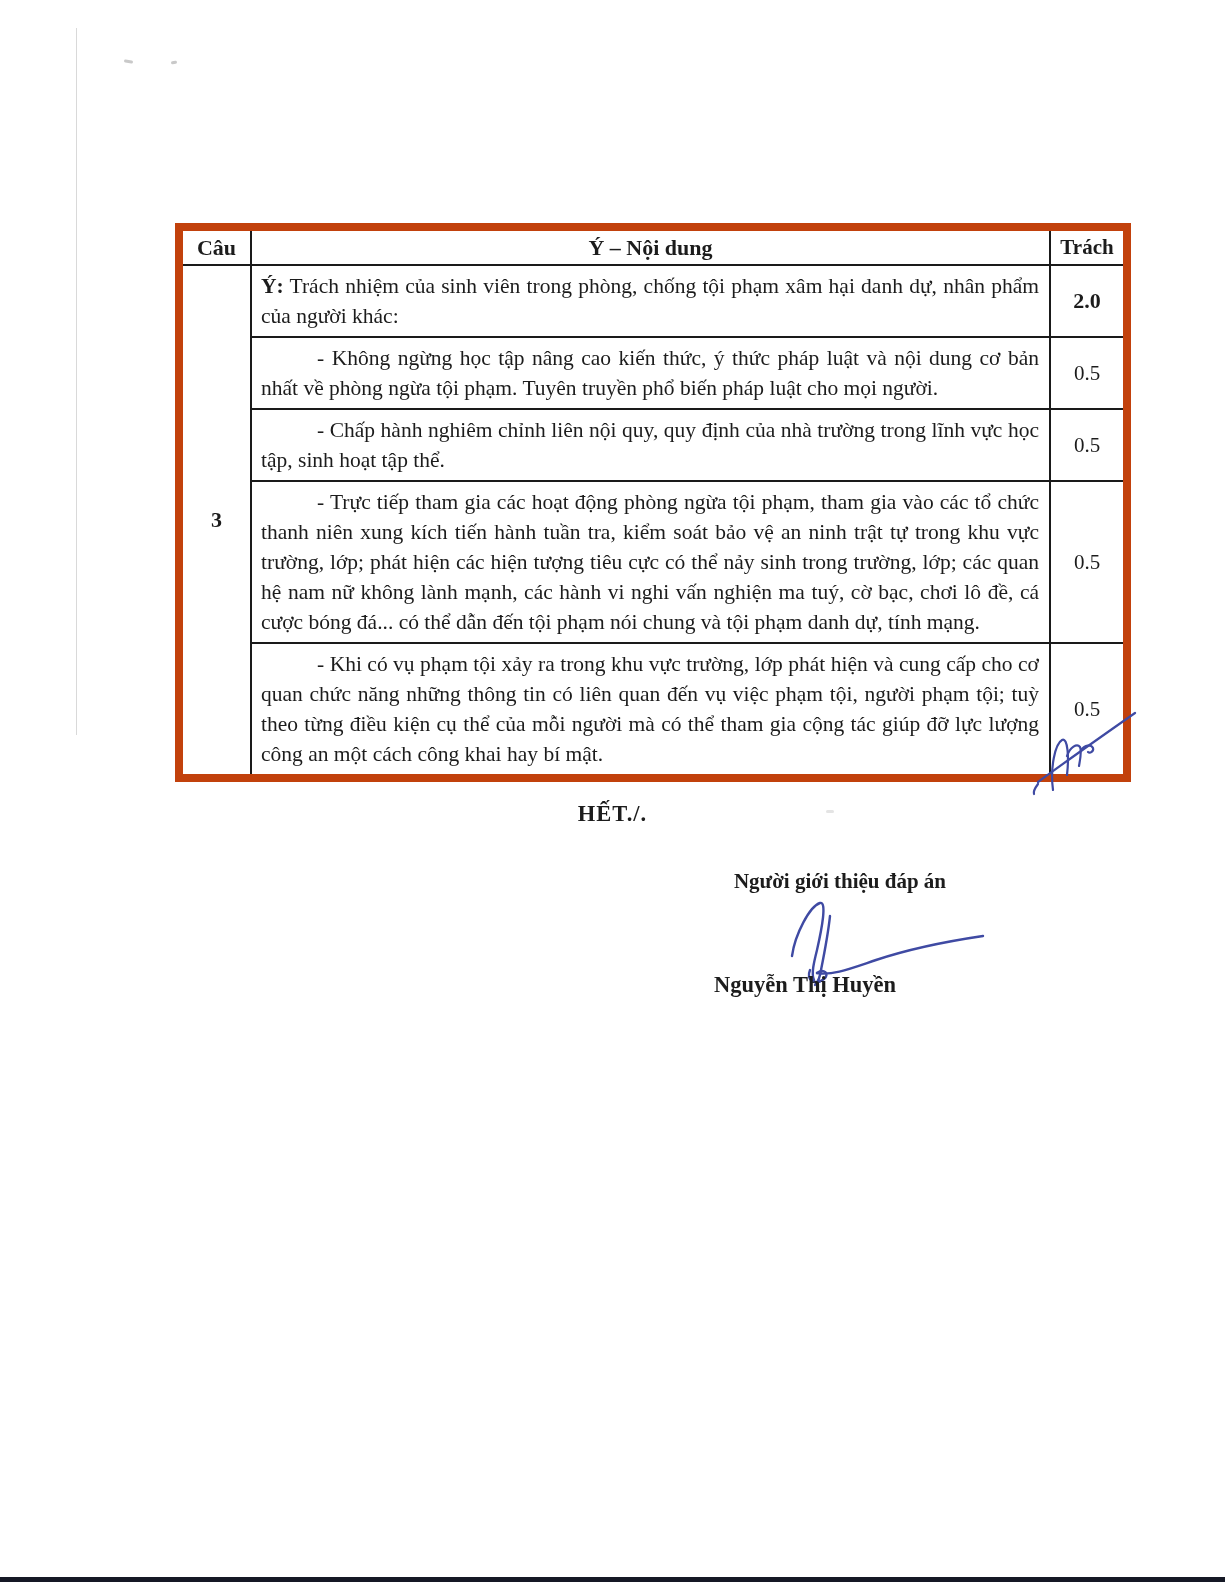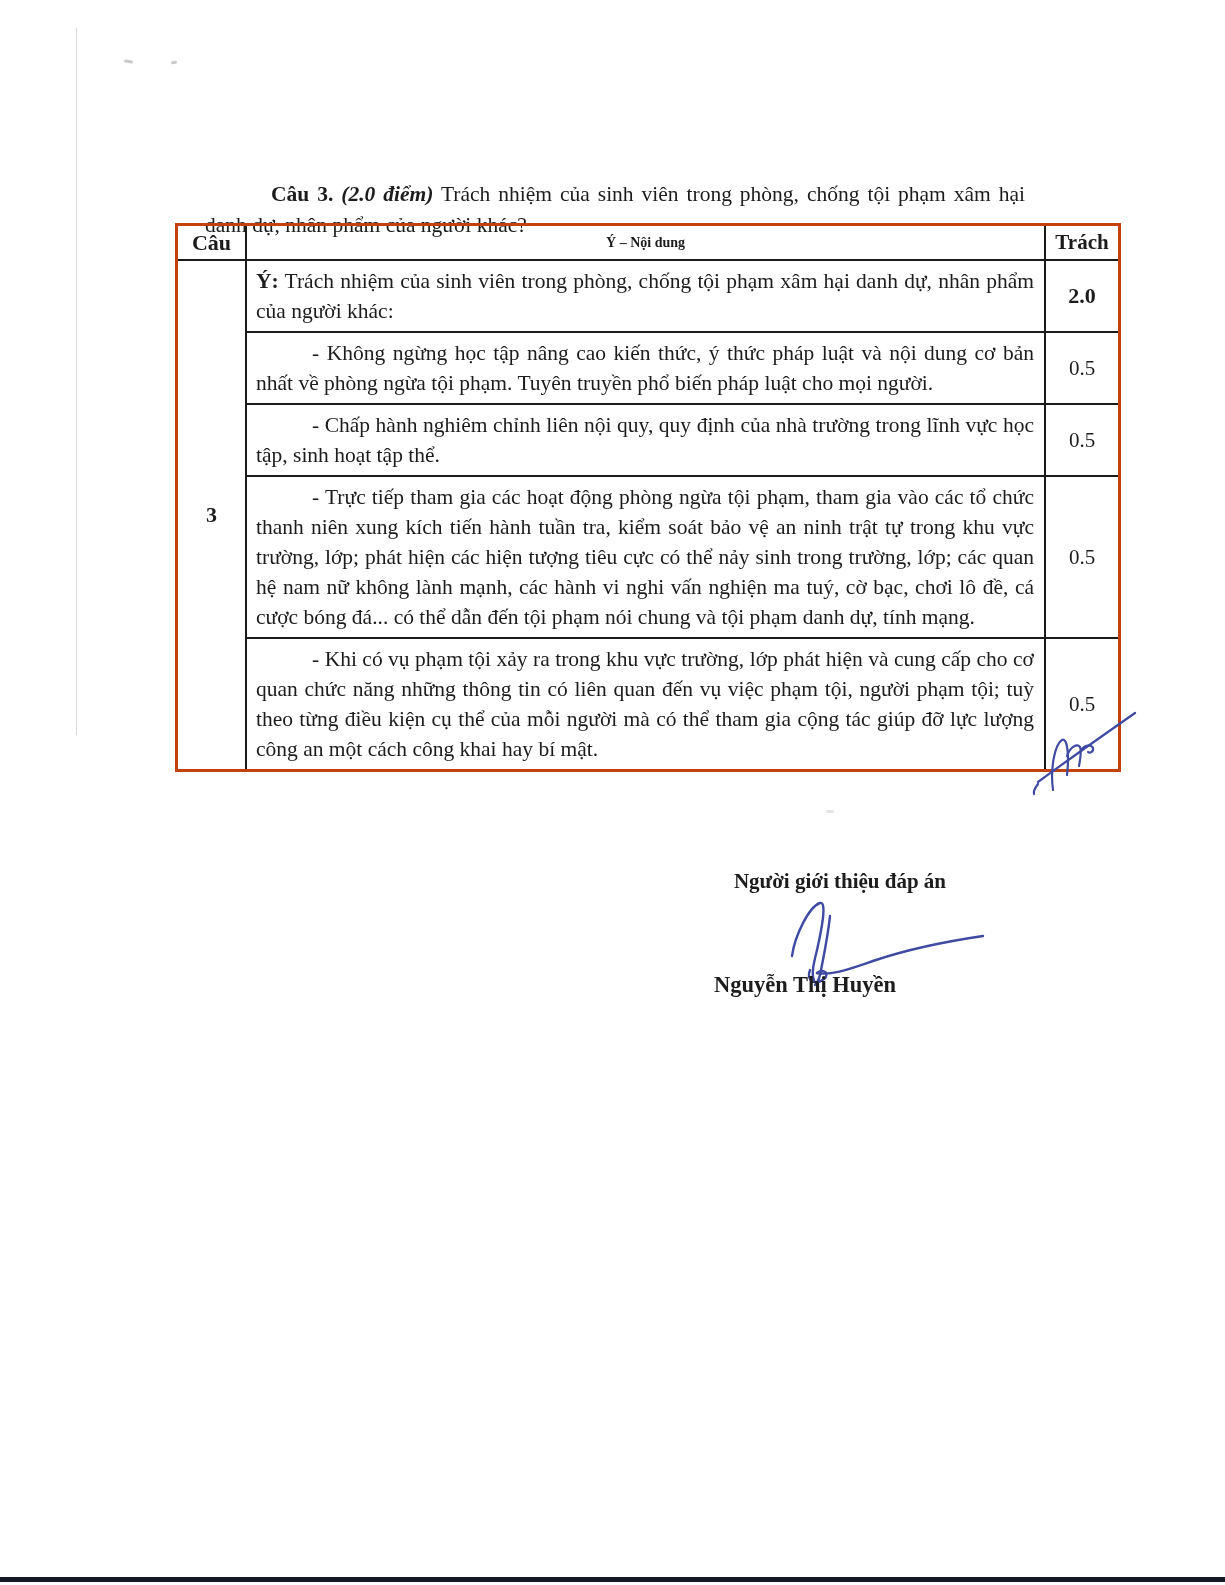--- a/index.html
+++ b/index.html
@@ -26,23 +26,23 @@
   .bi { font-weight:bold; font-style:italic; }
 
   
   .answer-table {
     position:absolute; left:175px; top:223px; width:930px;
     border-collapse:collapse; table-layout:fixed;
   }
   .answer-table td, .answer-table th {
     border:2px solid #1a1a1a; vertical-align:middle; overflow:hidden;
   }
-  .answer-table { border:3px solid #c2410c; }
+  .answer-table { border:8px solid #c2410c; }
   th.h-cau   { width:63px;  font-size:22px; }
-  th.h-noi   { width:793px; font-size:14px; }
+  th.h-noi   { width:793px; font-size:22px; }
   th.h-diem  { width:68px;  font-size:21px; }
   .answer-table th { font-weight:bold; height:31px; padding:1px 2px; text-align:center; }
   .qnum-cell { text-align:center; font-weight:bold; font-size:22px; }
   .content-cell {
     font-size:21.5px; line-height:30px; text-align:justify;
     padding:5px 10px 5px 9px;
     margin-top:8px;
   }
   .content-cell.indent { text-indent:56px; }
   .score-cell { text-align:center; font-size:21px; }
@@ -67,21 +67,20 @@
 </head>
 <body>
 
 <div class="page">
 
   <div class="edge-line"></div>
   <div class="speck speck-1"></div>
   <div class="speck speck-2"></div>
   <div class="speck speck-3"></div>
 
-  <p class="intro"><span class="b">Câu 3.</span>&nbsp;<span class="bi">(2.0 điểm)</span><span> Trách nhiệm của sinh viên trong phòng, chống tội phạm xâm hại danh dự, nhân phẩm của người khác?</span></p>
 
   <table class="answer-table">
     <tbody>
       <tr>
         <th class="h-cau">Câu</th>
         <th class="h-noi">Ý – Nội dung</th>
         <th class="h-diem">Trách</th>
       </tr>
       <tr style="height:56px;">
         <td class="qnum-cell" rowspan="5">3</td>
@@ -110,20 +109,21 @@
   <svg class="sig-paraf" width="135" height="100" viewBox="0 0 135 100">
     <g fill="none" stroke="#3f4aa3" stroke-width="2.2" stroke-linecap="round">
       <path d="M 33,86 C 30,90 28,93 29,96"></path>
       <path d="M 33,84 C 60,64 100,36 130,15"></path>
       <path d="M 48,92 C 45,70 50,46 57,42 C 63,39 64,60 62,77"></path>
       <path d="M 62,58 C 65,49 72,45 75,49 C 77,53 75,62 74,68"></path>
       <path d="M 76,52 C 80,47 86,46 88,50 C 89,53 85,56 83,54"></path>
     </g>
   </svg>
 
+  <div class="end-mark">HẾT./.</div>
 
   <div class="signer-title">Người giới thiệu đáp án</div>
 
   <svg class="sig-main" width="230" height="110" viewBox="0 0 230 110">
     <g fill="none" stroke="#3f4aa3" stroke-width="2.4" stroke-linecap="round">
       <path d="M 32,66 C 35,44 50,16 60,13 C 67,11 62,38 57,60 C 54,72 51,84 54,90"></path>
       <path d="M 70,26 C 68,45 64,65 61,80 C 60,87 58,92 55,95"></path>
       <path d="M 50,80 C 46,90 55,96 64,89 C 70,84 64,78 57,83"></path>
       <path d="M 57,83 C 72,86 92,78 116,70 C 152,58 196,50 223,46"></path>
     </g>

